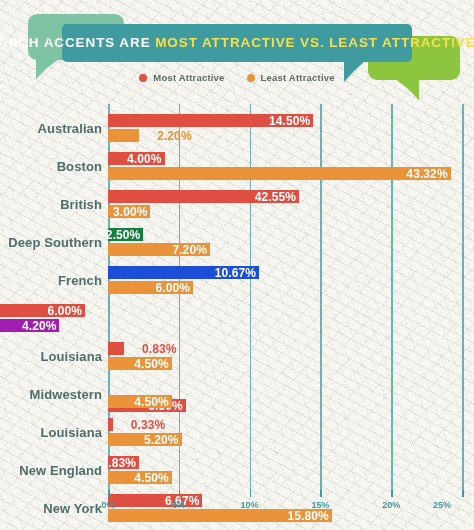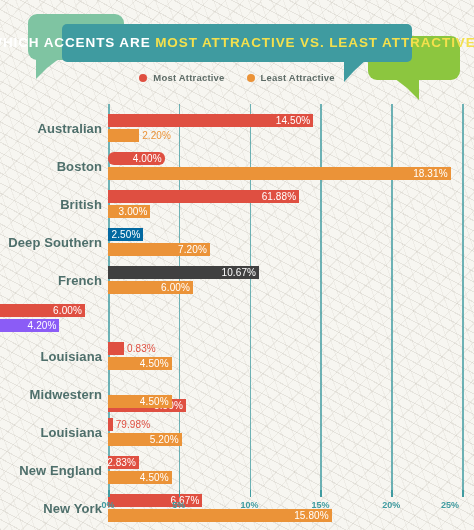--- a/index.html
+++ b/index.html
@@ -76,24 +76,24 @@
     line-height:1.1;white-space:nowrap;
   }
   .bars{position:relative;flex:1;height:38px;}
   .bar{
     position:absolute;height:13px;display:flex;align-items:center;
     justify-content:flex-end;box-sizing:border-box;
   }
   .bar-most{top:4px;background:#df4f41;}
   .bar-least{top:19px;background:#eb9338;}
   .bar-val{
-    font-size:10px;font-weight:normal;color:#ffffff;
+    font-size:12px;font-weight:bold;color:#ffffff;
     padding-right:3px;white-space:nowrap;letter-spacing:.1px;
   }
-  .bar-val.outside{color:#ffffff;position:absolute;left:100%;padding-left:3px;padding-right:0;}
+  .bar-val.outside{color:#ffffff;position:absolute;left:100%;padding-left:18px;padding-right:0;}
   
   #axis{position:absolute;left:108px;top:386px;right:0;height:30px;}
   .tick{position:absolute;top:0;width:1.5px;height:7px;background:#3f9ba0;}
   .tick-label{
     position:absolute;top:10px;font-size:9px;font-weight:bold;
     color:#3f9ba0;transform:translateX(-50%);
   }
 </style>
 </head>
 <body>
@@ -136,67 +136,67 @@
             <span class="bar-val">14.50%</span>
           </div>
           <div class="bar bar-least" style="width: 31.152px; background: rgb(235, 147, 56);">
             <span class="bar-val outside" style="color: rgb(235, 147, 56);">2.20%</span>
           </div>
         </div>
       </div>
       <div class="row">
         <div class="row-label">Boston</div>
         <div class="bars">
-          <div class="bar bar-most" style="width: 56.64px; background: rgb(223, 79, 65); border-radius: 6px;">
+          <div class="bar bar-most" style="width: 56.64px; background: rgb(223, 79, 65);">
             <span class="bar-val">4.00%</span>
           </div>
           <div class="bar bar-least" style="width: 342.672px; background: rgb(235, 147, 56);">
-            <span class="bar-val">18.31%</span>
+            <span class="bar-val">43.32%</span>
           </div>
         </div>
       </div>
       <div class="row">
         <div class="row-label">British</div>
         <div class="bars">
           <div class="bar bar-most" style="width: 191.16px; background: rgb(223, 79, 65);">
-            <span class="bar-val">61.88%</span>
+            <span class="bar-val">42.55%</span>
           </div>
           <div class="bar bar-least" style="width: 42.48px; background: rgb(235, 147, 56);">
             <span class="bar-val">3.00%</span>
           </div>
         </div>
       </div>
       <div class="row">
         <div class="row-label">Deep Southern</div>
         <div class="bars">
-          <div class="bar bar-most" style="width: 35.4px; background: #0369a1;">
+          <div class="bar bar-most" style="width: 35.4px; background: #15803d;">
             <span class="bar-val">2.50%</span>
           </div>
           <div class="bar bar-least" style="width: 101.952px; background: rgb(235, 147, 56);">
             <span class="bar-val">7.20%</span>
           </div>
         </div>
       </div>
       <div class="row">
         <div class="row-label">French</div>
         <div class="bars">
-          <div class="bar bar-most" style="width: 151.087px; background: #404040;">
+          <div class="bar bar-most" style="width: 151.087px; background: #1d4ed8;">
             <span class="bar-val">10.67%</span>
           </div>
           <div class="bar bar-least" style="width: 84.96px; background: rgb(235, 147, 56);">
             <span class="bar-val">6.00%</span>
           </div>
         </div>
       </div>
       <div class="row">
         <div class="bars">
           <div class="bar bar-most" style="width: 84.96px; background: rgb(223, 79, 65);">
             <span class="bar-val">6.00%</span>
           </div>
-          <div class="bar bar-least" style="width: 59.472px; background: #8b5cf6;">
+          <div class="bar bar-least" style="width: 59.472px; background: #a21caf;">
             <span class="bar-val">4.20%</span>
           </div>
         </div>
       </div>
       <div class="row">
         <div class="row-label">Louisiana</div>
         <div class="bars">
           <div class="bar bar-most" style="width: 16px; background: rgb(223, 79, 65);">
             <span class="bar-val outside" style="color: rgb(223, 79, 65);">0.83%</span>
           </div>
@@ -213,21 +213,21 @@
           </div>
           <div class="bar bar-least" style="width: 63.72px; background: rgb(235, 147, 56);">
             <span class="bar-val">4.50%</span>
           </div>
         </div>
       </div>
       <div class="row">
         <div class="row-label">Louisiana</div>
         <div class="bars">
           <div class="bar bar-most" style="width: 4.6728px; background: rgb(223, 79, 65);">
-            <span class="bar-val outside" style="color: rgb(223, 79, 65);">79.98%</span>
+            <span class="bar-val outside" style="color: rgb(223, 79, 65);">0.33%</span>
           </div>
           <div class="bar bar-least" style="width: 73.632px; background: rgb(235, 147, 56);">
             <span class="bar-val">5.20%</span>
           </div>
         </div>
       </div>
       <div class="row">
         <div class="row-label">New England</div>
         <div class="bars">
           <div class="bar bar-most" style="width: 31px; background: rgb(223, 79, 65);">
@@ -258,15 +258,15 @@
       <div class="tick-label" style="left: 0px;">0%</div>
       <div class="tick" style="left: 70.8px;"></div>
       <div class="tick-label" style="left: 70.8px;">5%</div>
       <div class="tick" style="left: 141.6px;"></div>
       <div class="tick-label" style="left: 141.6px;">10%</div>
       <div class="tick" style="left: 212.4px;"></div>
       <div class="tick-label" style="left: 212.4px;">15%</div>
       <div class="tick" style="left: 283.2px;"></div>
       <div class="tick-label" style="left: 283.2px;">20%</div>
       <div class="tick" style="left: 354px;"></div>
-      <div class="tick-label" style="left: 342px;">25%</div>
+      <div class="tick-label" style="left: 334px;">25%</div>
     </div>
 </div>
 
 </body></html>

